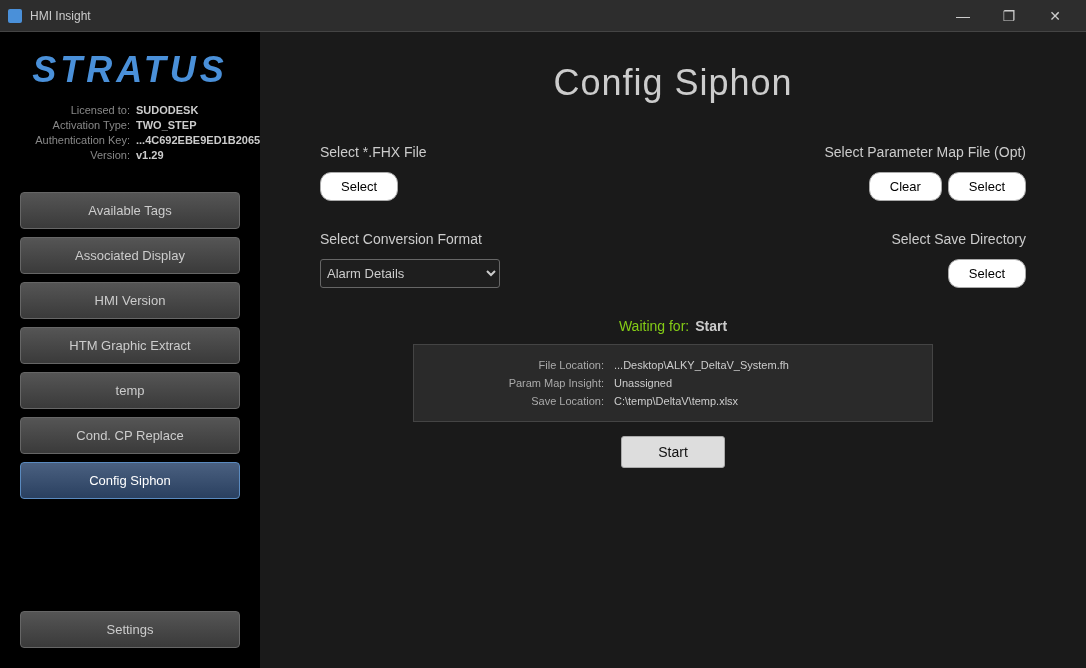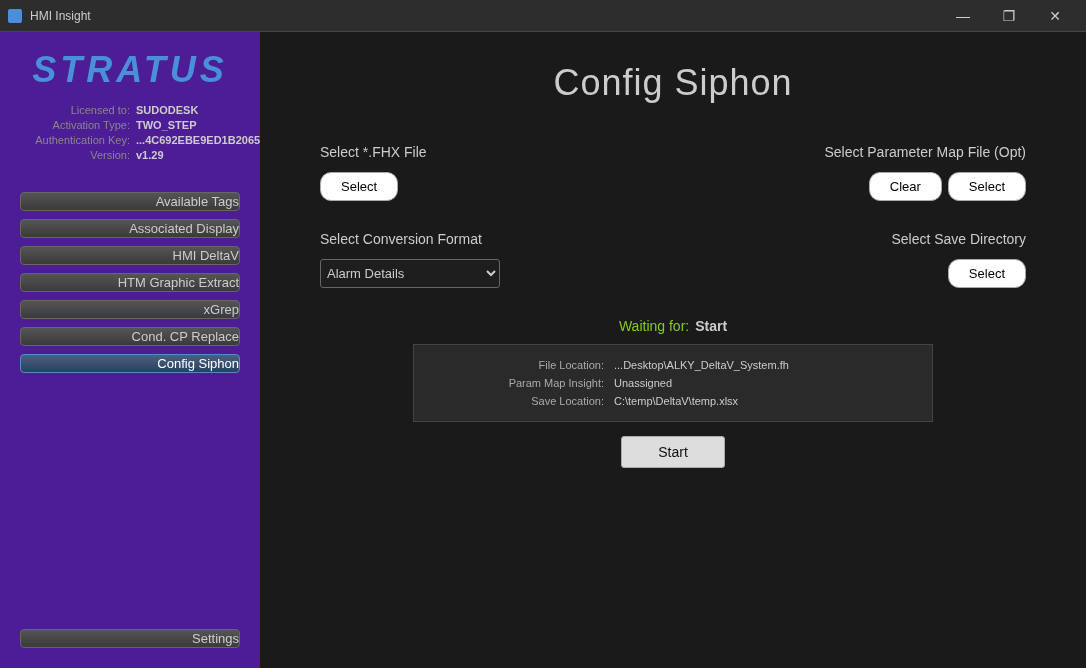--- a/index.html
+++ b/index.html
@@ -57,21 +57,21 @@
 
     
     .main-layout {
       display: flex;
       height: calc(668px - 32px);
     }
 
     
     .sidebar {
       width: 260px;
-      background: #4c1d95;
+      background: #000000;
       padding: 20px 20px;
       display: flex;
       flex-direction: column;
       gap: 0;
       flex-shrink: 0;
     }
 
     .logo-area {
       display: flex;
       flex-direction: column;
@@ -113,28 +113,28 @@
 
     .nav-buttons {
       display: flex;
       flex-direction: column;
       gap: 8px;
       margin-top: 10px;
     }
 
     .nav-btn {
       width: 100%;
-      padding: 1px 0;
+      padding: 10px 0;
       background: linear-gradient(to bottom, #555, #3a3a3a);
       border: 1px solid #666;
       border-radius: 4px;
       color: #ccc;
       font-size: 13px;
       cursor: pointer;
-      text-align: right;
+      text-align: center;
     }
     .nav-btn.active {
       background: linear-gradient(to bottom, #4a6080, #2a4060);
       border-color: #5a8abf;
       color: #fff;
     }
 
     .settings-btn-area {
       margin-top: auto;
       padding-top: 20px;
@@ -295,23 +295,23 @@
           <span class="info-label">Version:</span>
           <span class="info-value">v1.29</span>
         </div>
       </div>
     </div>
 
     <div class="nav-buttons">
 
     <button class="nav-btn">Available Tags</button>
         <button class="nav-btn">Associated Display</button>
-        <button class="nav-btn">HMI DeltaV</button>
+        <button class="nav-btn">HMI Version</button>
         <button class="nav-btn">HTM Graphic Extract</button>
-        <button class="nav-btn">xGrep</button>
+        <button class="nav-btn">temp</button>
         <button class="nav-btn">Cond. CP Replace</button>
         <button class="nav-btn active">Config Siphon</button>
       </div>
 
     <div class="settings-btn-area">
       <button class="nav-btn">Settings</button>
     </div>
   </div>
 
   <div class="content">

